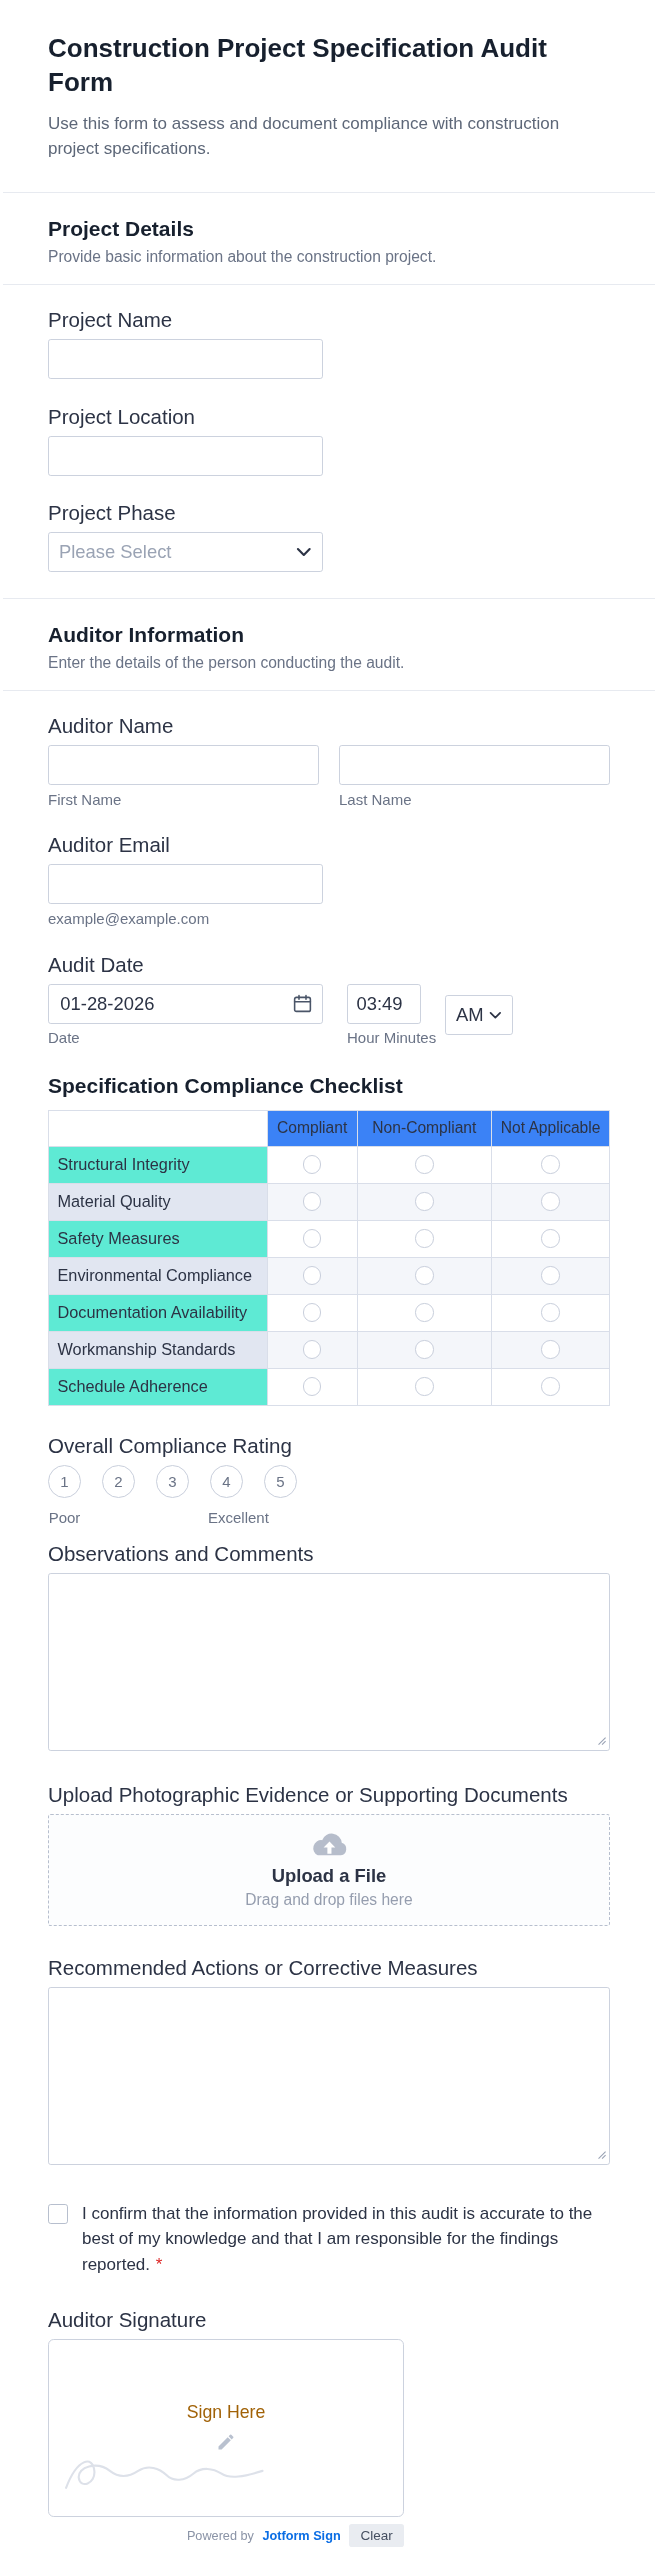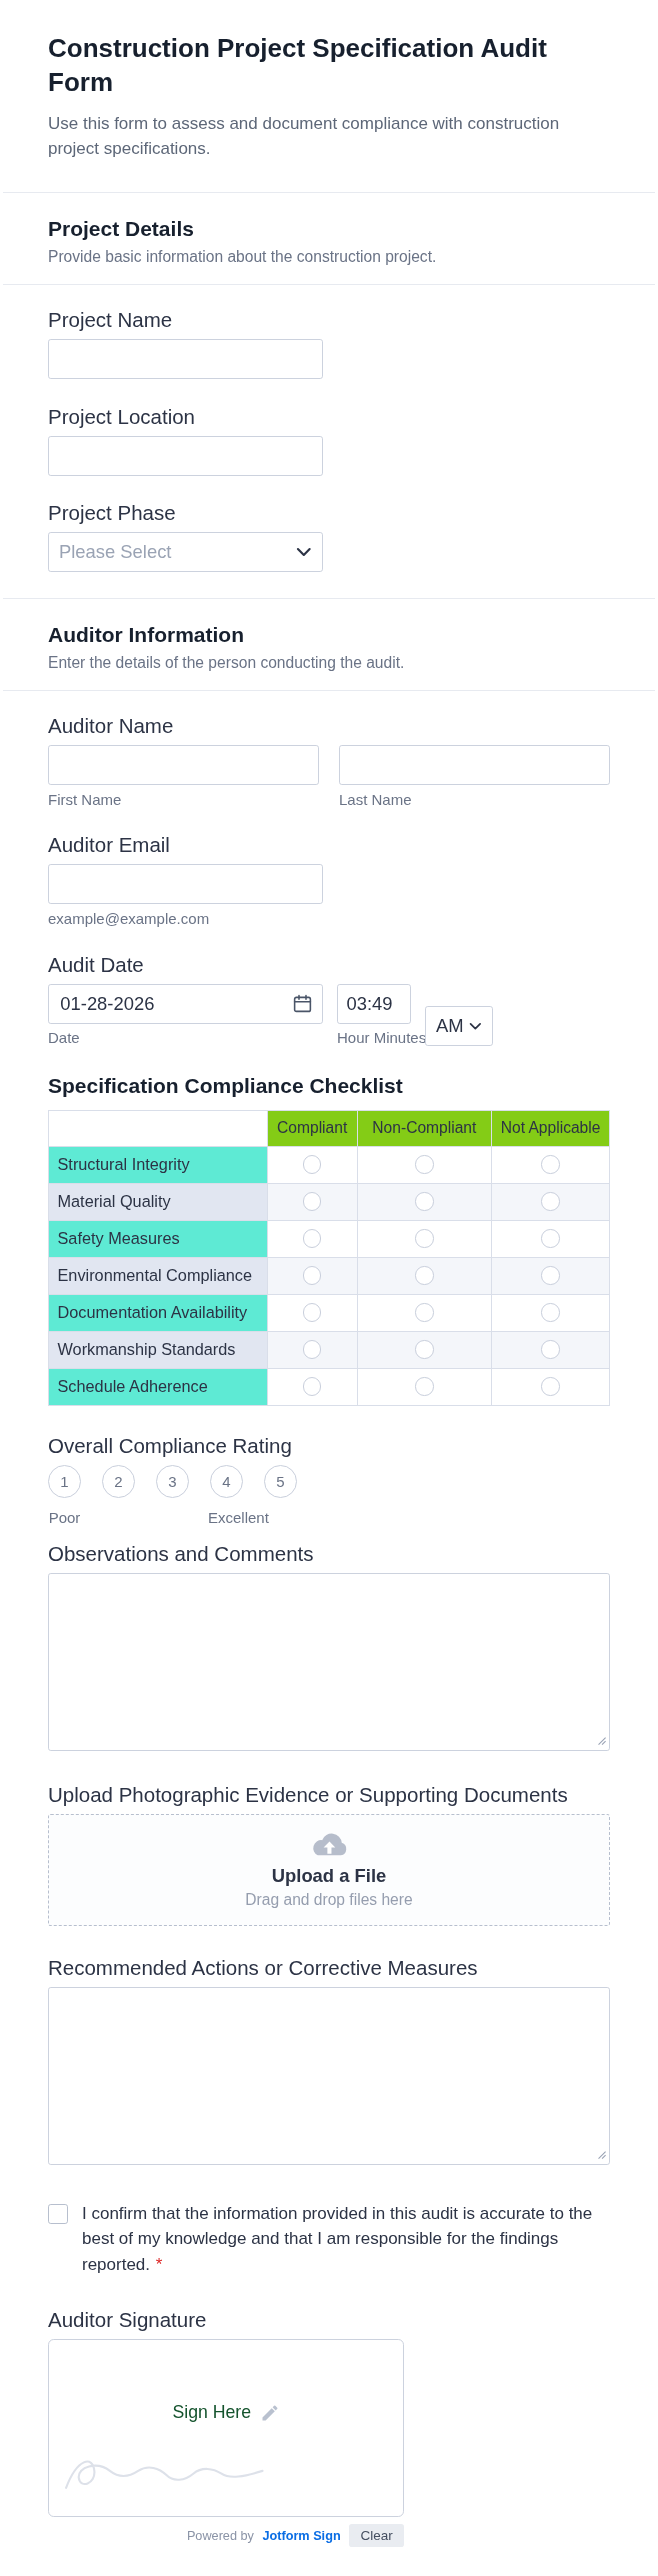--- a/index.html
+++ b/index.html
@@ -26,35 +26,35 @@
   .full { width:100%; }
   .select { display:flex; align-items:center; justify-content:space-between; padding:0 10px; cursor:pointer; }
   .select .value { font-size:18.4px; }
   .select .placeholder { color:#9aa3b4; }
   .sublabel { font-size:15px; color:#6a7386; margin-top:5.7px; }
   .nowrap { white-space:nowrap; }
 
   .name-row { display:flex; gap:20px; }
   .name-row .col { flex:1; }
 
-  .date-row { display:flex; gap:14px; align-items:flex-end; }
+  .date-row { display:flex; gap:24px; align-items:center; }
   .date-col { width:275px; }
   .time-col { width:74px; }
   .ampm-col { width:68px; }
   .input-with-icon { position:relative; }
   .input-with-icon .text-input { width:100%; padding-right:40px; }
   .cal-icon { position:absolute; right:10px; top:9.2px; cursor:pointer; }
   .time-col .text-input { width:100%; padding:0 8.5px; }
 
   h3.block-heading { font-size:21px; font-weight:700; color:#17202e; margin:28px 0 11.3px; }
   table.matrix { width:100%; border-collapse:collapse; table-layout:fixed; }
   table.matrix th, table.matrix td { border:1.4px solid #d9dee9; }
   table.matrix thead th {
     height:35px; font-size:15.6px; font-weight:500; color:#2c3345;
-    background:#84cc16; text-align:center; padding:0 4.2px;
+    background:#3b82f6; text-align:center; padding:0 4.2px;
   }
   table.matrix thead th.corner { background:#ffffff; }
   table.matrix tbody th {
     background:#5eead4; font-size:16.3px; font-weight:400; color:#2c3345;
     text-align:left; padding:0 8.5px; height:34px;
   }
   table.matrix tbody tr:nth-child(even) th { background:#e1e6f1; }
   table.matrix tbody td { text-align:center; background:#ffffff; height:34px; }
   table.matrix tbody tr:nth-child(even) td { background:#f4f6fa; }
   .radio {
@@ -96,21 +96,21 @@
   .req { color:#dc2626; margin-left:5.7px; }
 
   .sig-block { margin-top:31px; }
   .sig-pad {
     width:356px; height:178px; border:1.4px solid #ccd2de; border-radius:5.7px;
     position:relative; background:#fff; margin-top:1.4px; box-sizing:border-box; cursor:crosshair;
   }
   .sign-here {
     position:absolute; top:62px; left:0; right:0;
     display:flex; align-items:center; justify-content:center; gap:8.5px;
-    color:#14532d; font-size:17.7px;
+    color:#a16207; font-size:17.7px;flex-direction:column;
   }
   .scribble { position:absolute; left:10px; bottom:11.3px; pointer-events:none; }
   .sig-footer { width:356px; display:flex; justify-content:flex-end; align-items:center; gap:8.5px; margin-top:7px; }
   .powered { font-size:12.7px; color:#8a93a6; }
   .brand { font-size:12.7px; font-weight:700; color:#0a6de4; cursor:pointer; }
   .clear-btn {
     font-size:13.5px; color:#444e60; background:#e9ecf1; border:none; border-radius:2.8px;
     padding:4.2px 11.3px; cursor:pointer; font-family:inherit;
   }
 </style>

